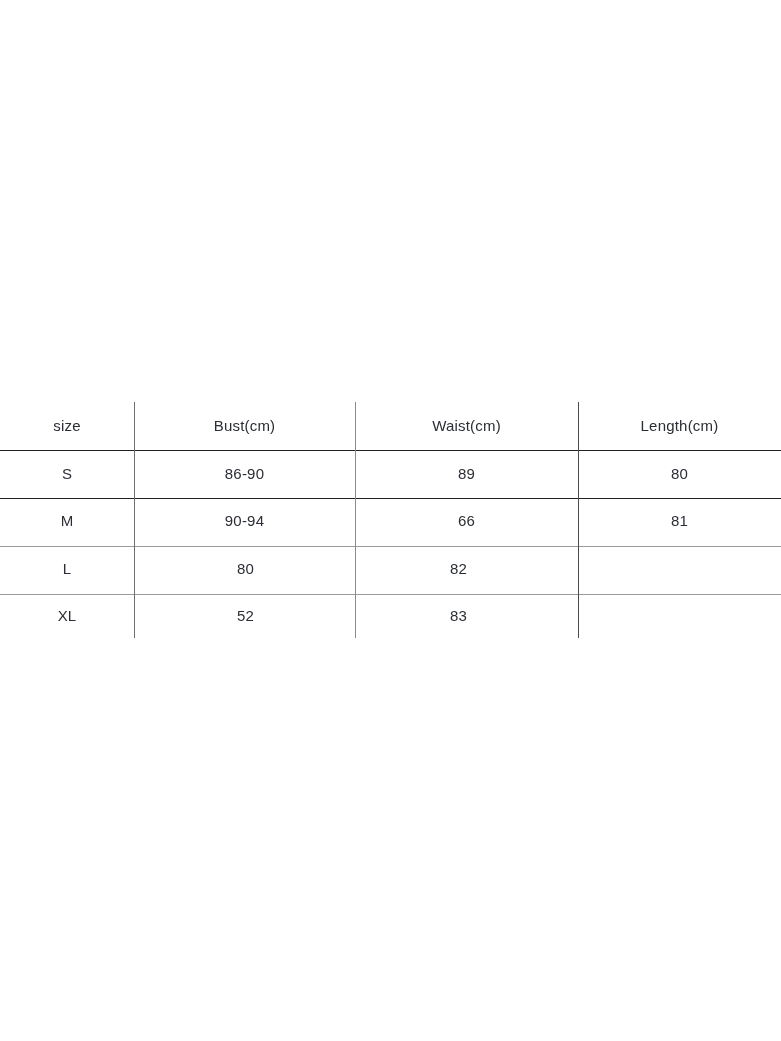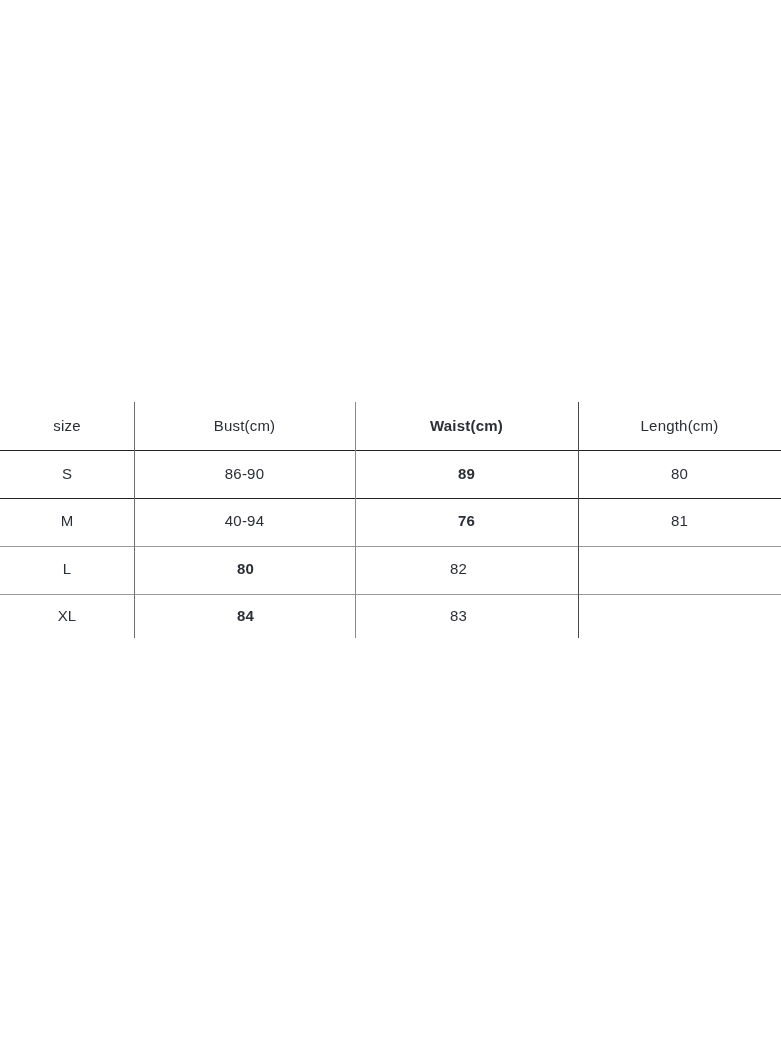--- a/index.html
+++ b/index.html
@@ -57,21 +57,21 @@
     font-size: 15px;
     color: #2b2e35;
     letter-spacing: 0.2px;
     line-height: 1;
     white-space: nowrap;
   }
 
   
   .col-size   { width: 134px; }
   .col-bust   { width: 221px; }
-  .col-waist  { width: 223px; font-weight: bold; }
+  .col-waist  { width: 223px; }
   .col-length { width: 203px; text-align: center; }
 
   .chart-cell.header-cell {
     color: #2b2e35;
     font-size: 15px;
   }
 
   
   .rule {
     position: absolute;
@@ -128,32 +128,32 @@
 
       <div class="chart-row">
         <div class="chart-cell col-size">S</div>
         <div class="chart-cell col-bust">86-90</div>
         <div class="chart-cell col-waist">89</div>
         <div class="chart-cell col-length">80</div>
       </div>
 
       <div class="chart-row">
         <div class="chart-cell col-size">M</div>
-        <div class="chart-cell col-bust">40-94</div>
-        <div class="chart-cell col-waist">76</div>
+        <div class="chart-cell col-bust">90-94</div>
+        <div class="chart-cell col-waist">66</div>
         <div class="chart-cell col-length">81</div>
       </div>
 
       <div class="chart-row">
         <div class="chart-cell col-size">L</div>
         <div class="chart-cell col-waist">80</div>
         <div class="chart-cell col-length">82</div>
       </div>
 
       <div class="chart-row">
         <div class="chart-cell col-size">XL</div>
-        <div class="chart-cell col-waist">84</div>
+        <div class="chart-cell col-waist">52</div>
         <div class="chart-cell col-length">83</div>
       </div>
 
     </div>
   </div>
 </div>
 
 </body></html>

